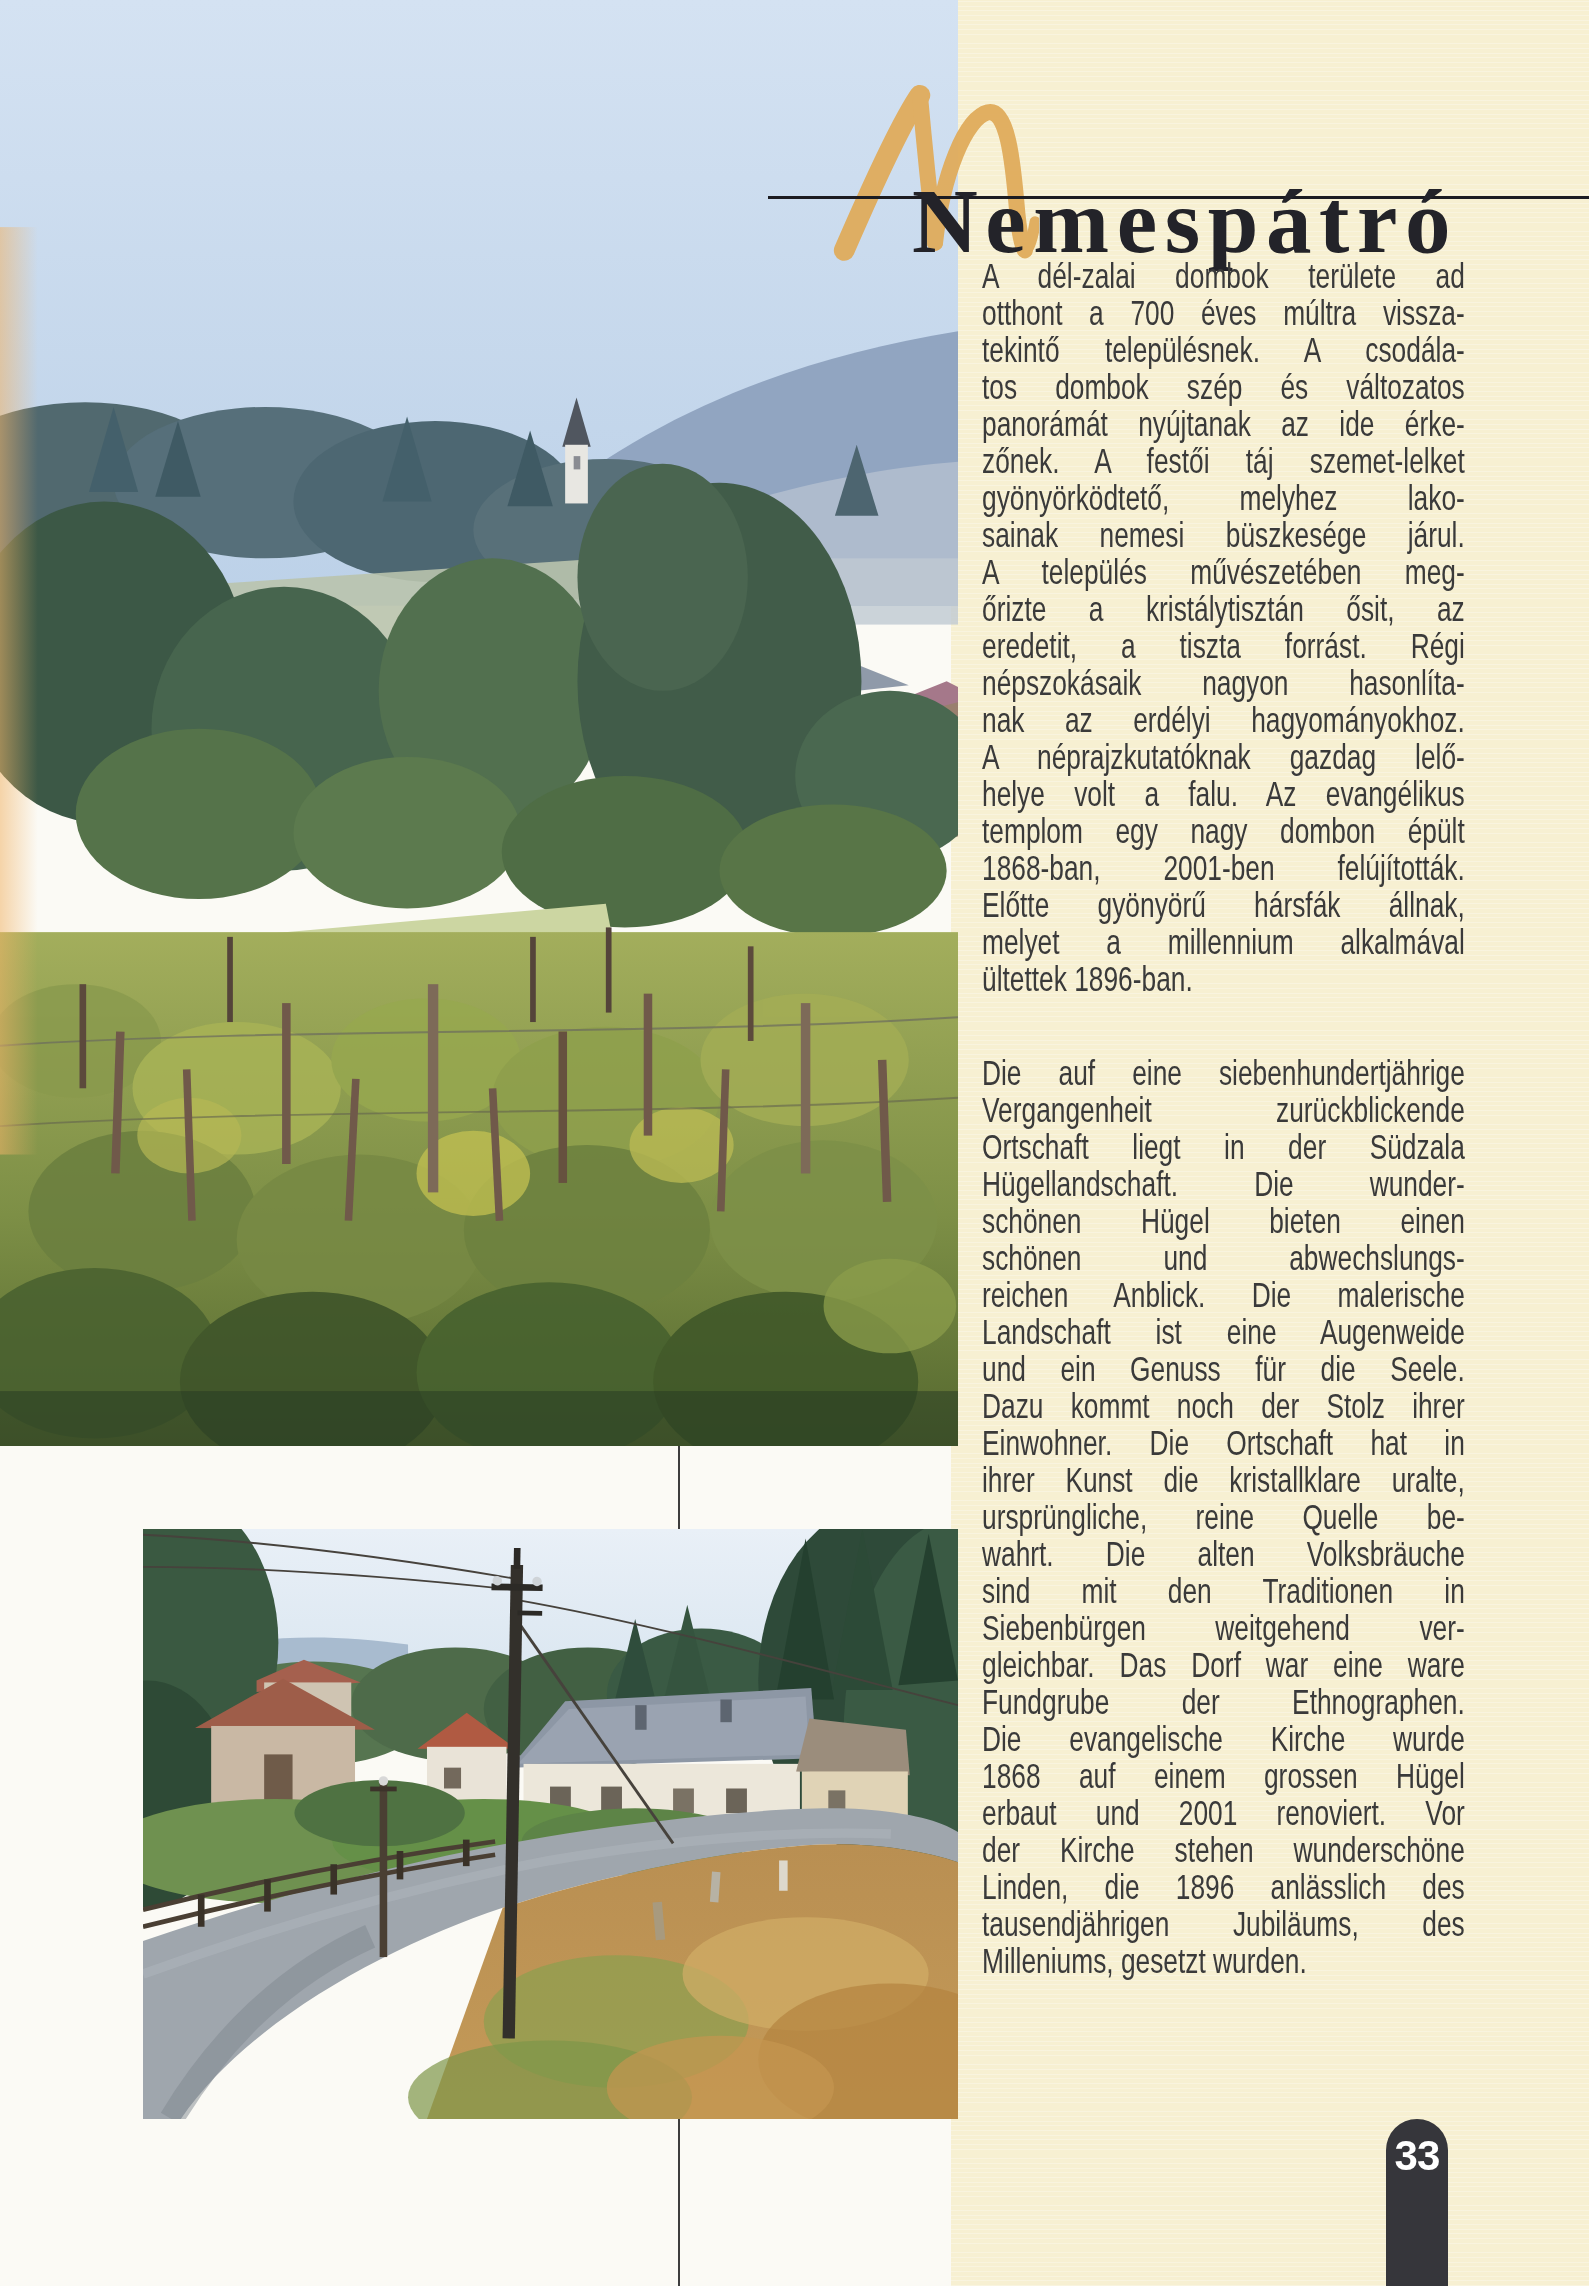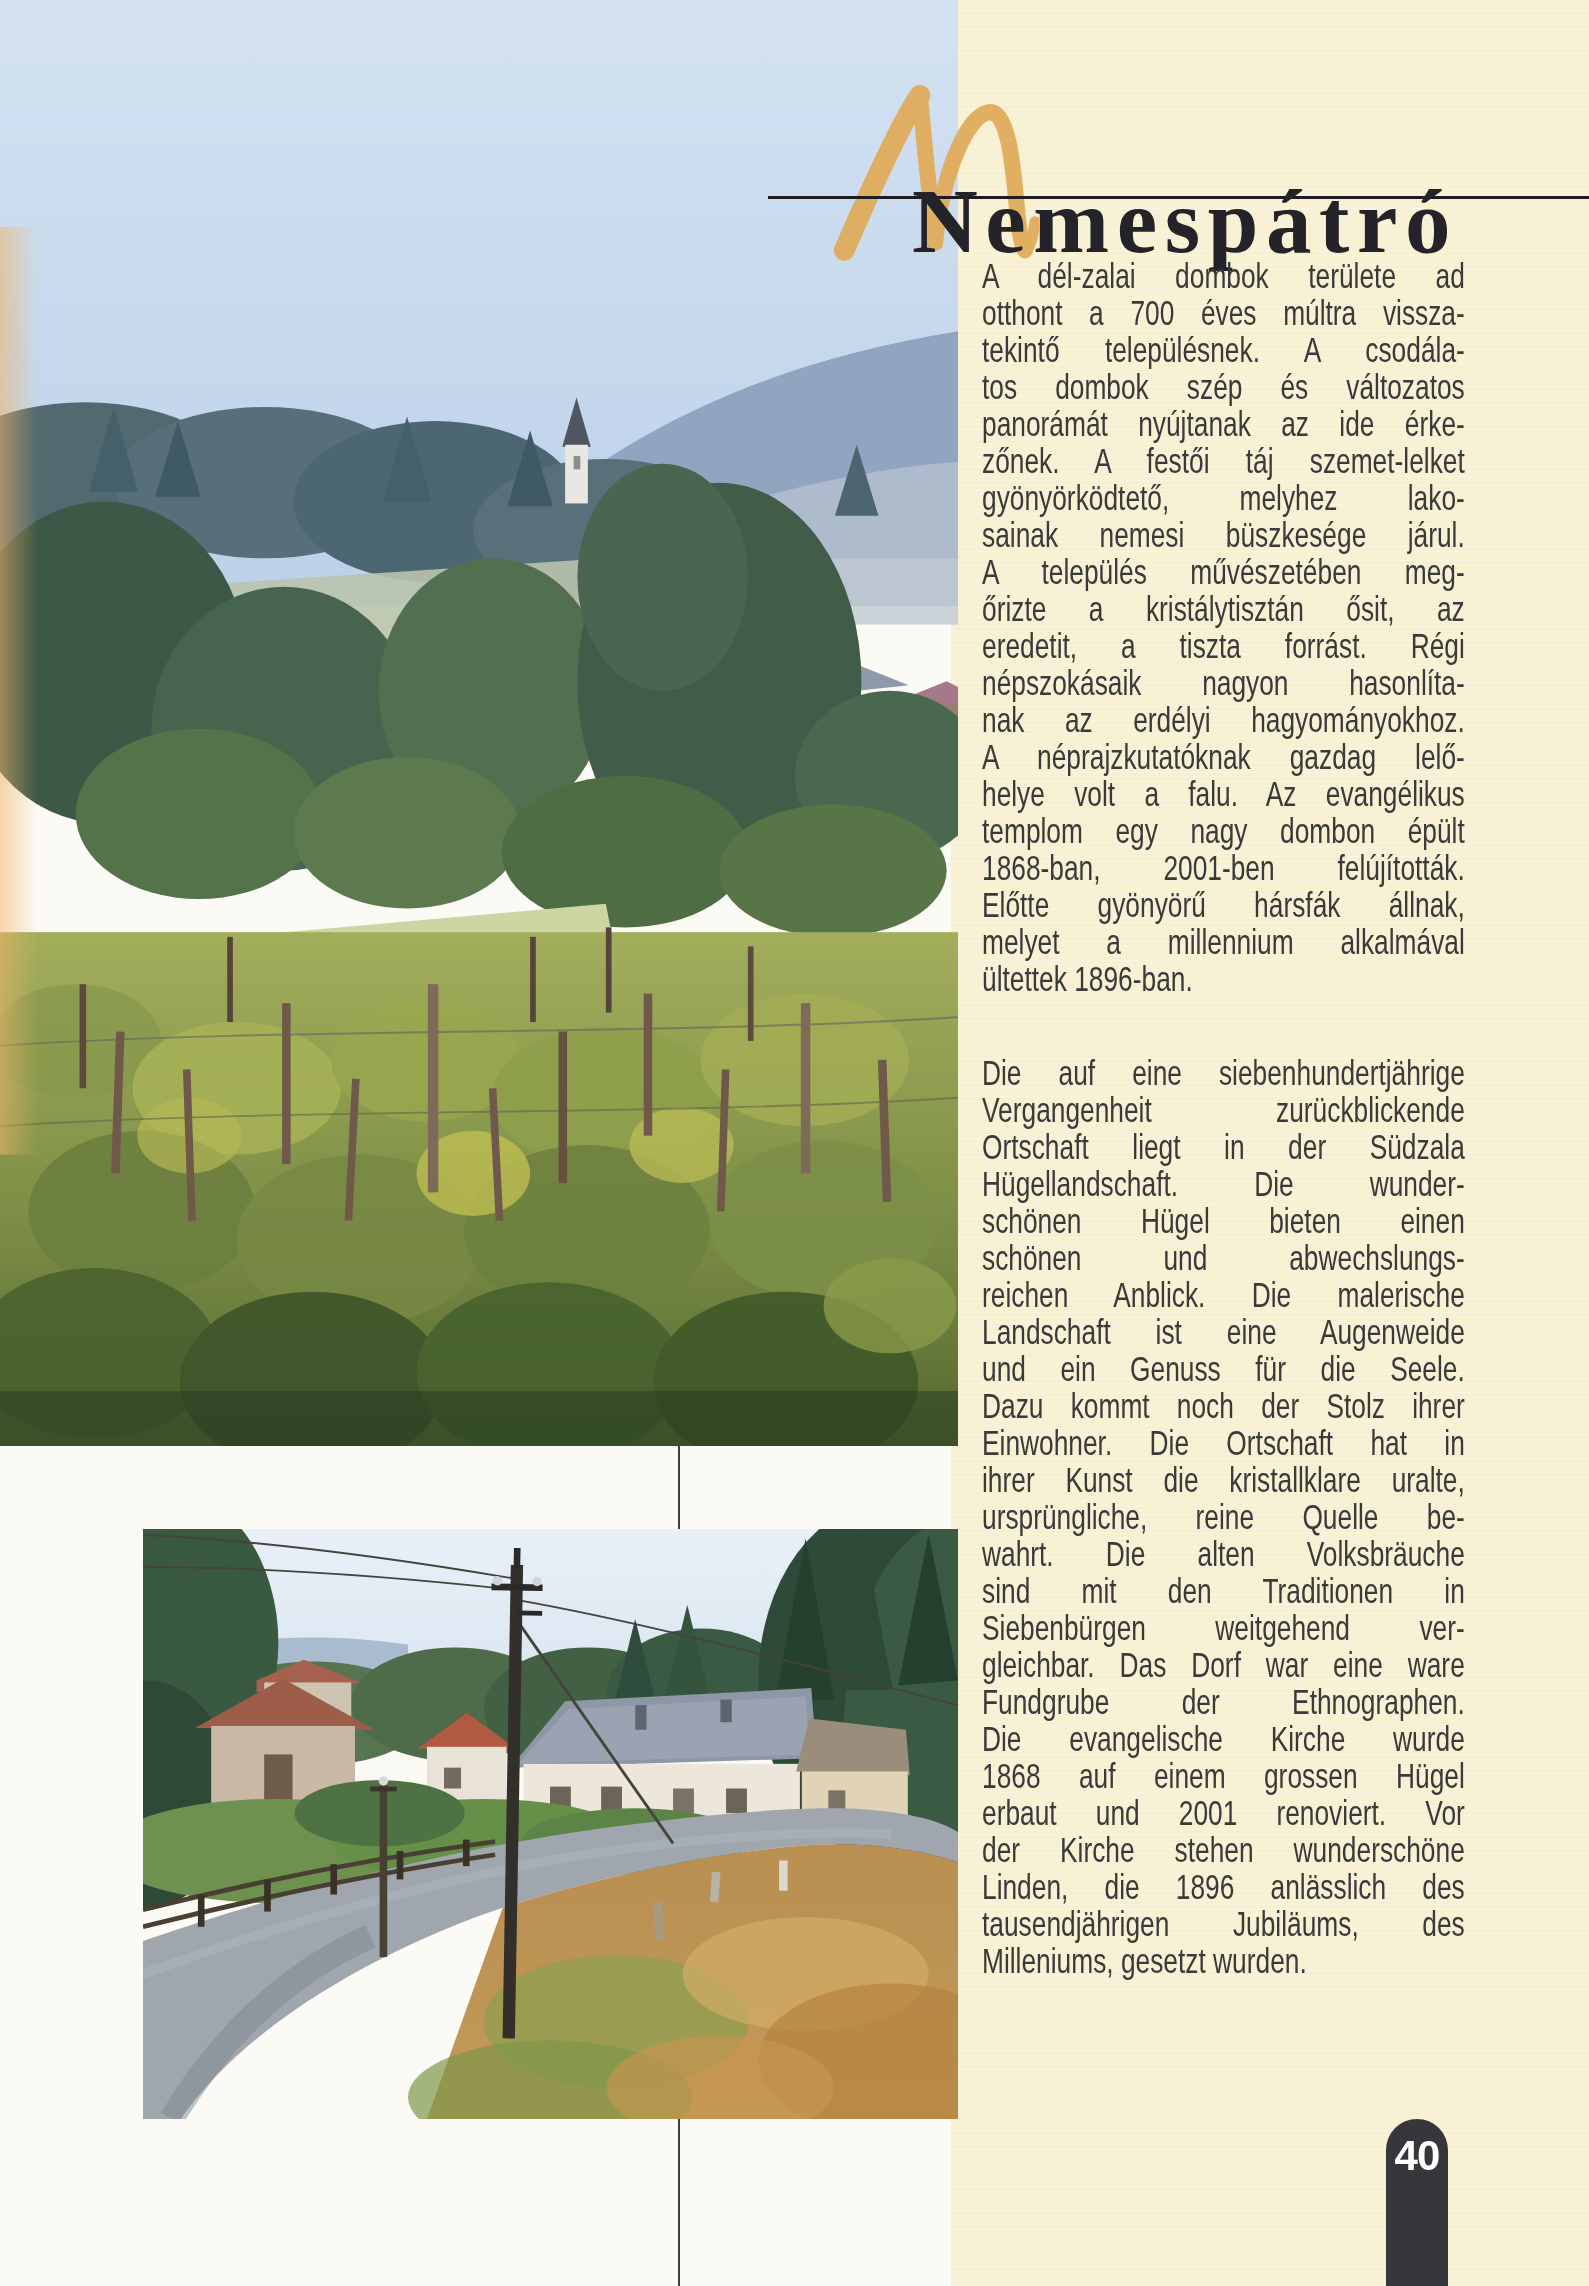--- a/index.html
+++ b/index.html
@@ -363,17 +363,17 @@
         <div class="tline">1868 auf einem grossen Hügel</div>
         <div class="tline">erbaut und 2001 renoviert. Vor</div>
         <div class="tline">der Kirche stehen wunderschöne</div>
         <div class="tline">Linden, die 1896 anlässlich des</div>
         <div class="tline">tausendjährigen Jubiläums, des</div>
         <div class="tline">Milleniums, gesetzt wurden.</div>
       </div>
   </div>
 
   <div class="page-tab">
-    <span class="num">40</span>
+    <span class="num">33</span>
   </div>
 
 </div>
 
 
 </body></html>

